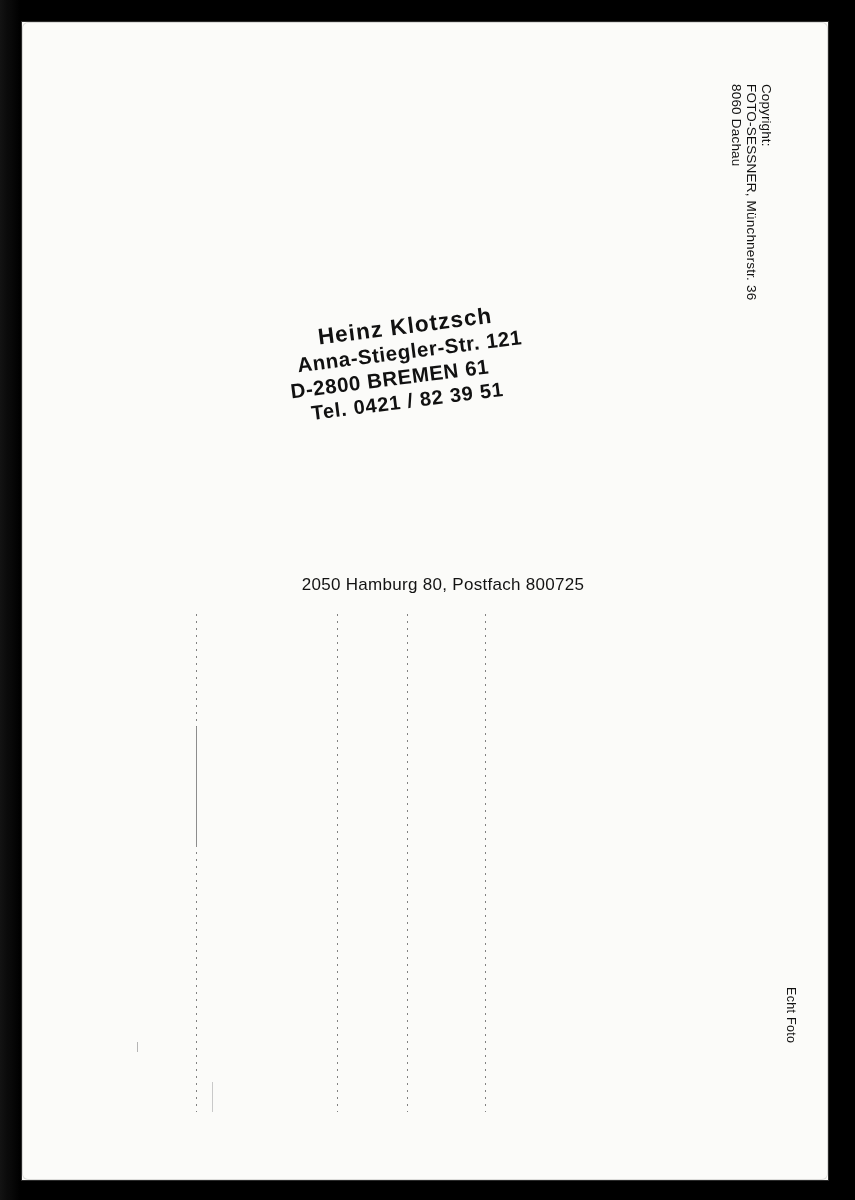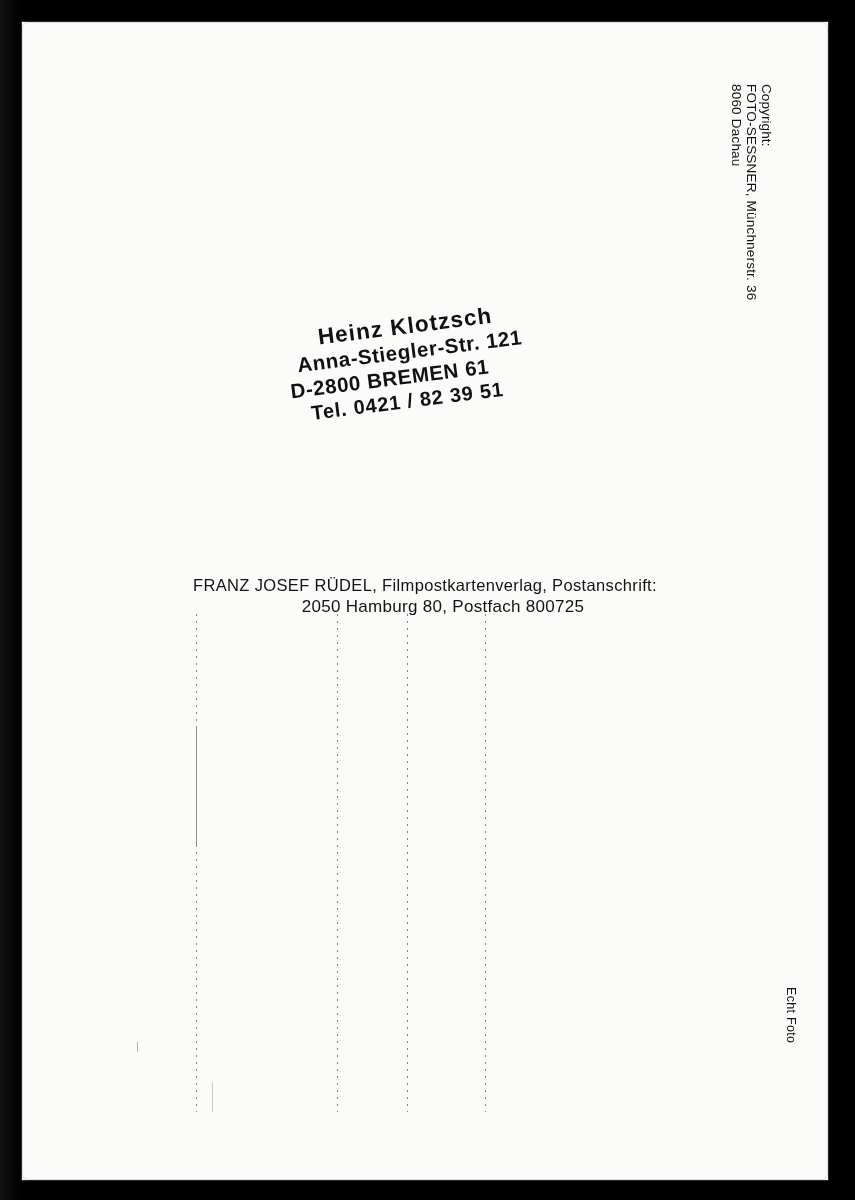--- a/index.html
+++ b/index.html
@@ -178,21 +178,20 @@
     <div class="vertical-text" id="echt-foto">Echt Foto</div>
 
     <div id="owner-stamp">
       <div class="line" id="owner-name">Heinz Klotzsch</div>
       <div class="line" id="owner-street">Anna-Stiegler-Str. 121</div>
       <div class="line" id="owner-city">D-2800 BREMEN 61</div>
       <div class="line" id="owner-phone">Tel. 0421 / 82 39 51</div>
     </div>
 
     <div id="publisher">
-      <div id="publisher-line-1">FRANZ JOSEF RÜDEL, Filmpostkartenverlag, Postanschrift:</div>
       <div id="publisher-line-2">2050 Hamburg 80, Postfach 800725</div>
     </div>
 
     <div class="dotted-rule" style="left:174px; top:592px; height:498px;"></div>
     <div class="solid-seg" style="left:174px; top:705px; height:120px;"></div>
 
     <div class="dotted-rule" style="left:315px; top:592px; height:498px;"></div>
 
     <div class="dotted-rule" style="left:385px; top:592px; height:498px;"></div>
 

